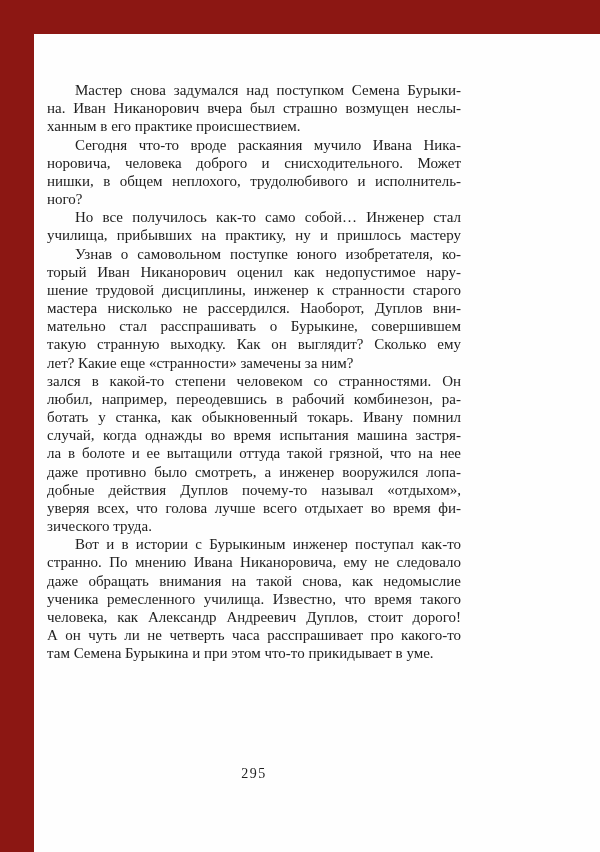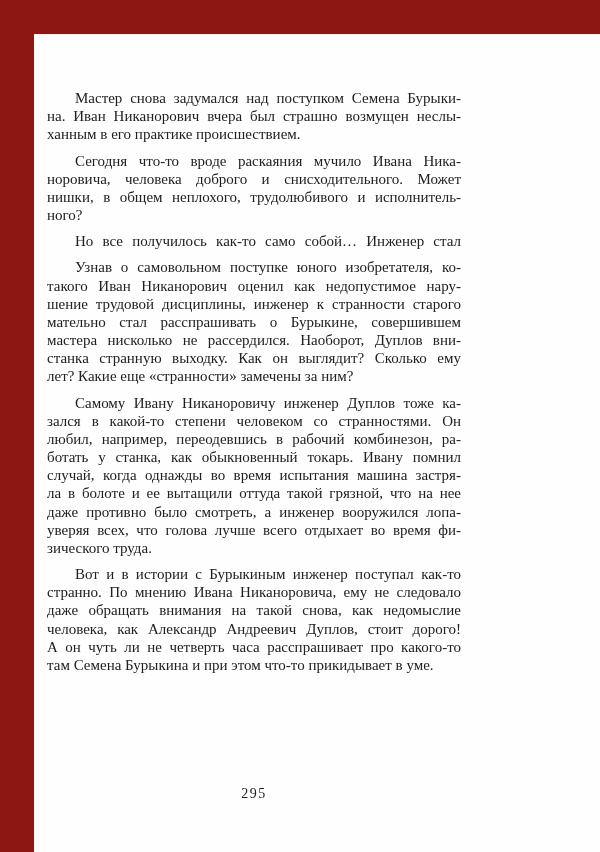--- a/index.html
+++ b/index.html
@@ -31,66 +31,67 @@
     left: 47px; top: 81px; width: 414px;
     font-size: 15px;
     line-height: 18.17px;
     color: var(--text_ink);
   }
   .line {
     text-align: justify;
     text-align-last: justify;
     white-space: nowrap;
   }
-  .line.first { text-indent: 28px; margin-top: 8px; }
+  .line.first { text-indent: 28px; }
   .line.last  { text-align: left; text-align-last: left; font-family: Liberation Serif, serif; }
   .page-number {
     position: absolute;
     left: 47px; top: 766px; width: 414px;
     text-align: center;
     font-size: 14px;
     letter-spacing: 1.5px;
     color: var(--text_ink);
-    margin-top: 20px;
   }
 </style>
 </head>
 <body>
 
 <div class="screen">
   <div class="cover-top"></div>
   <div class="cover-left"></div>
 
   <div class="text-block" id="text-block">
       <div class="line first">Мастер снова задумался над поступком Семена Бурыки-</div>
       <div class="line">на. Иван Никанорович вчера был страшно возмущен неслы-</div>
       <div class="line last">ханным в его практике происшествием.</div>
       <div class="line first">Сегодня что-то вроде раскаяния мучило Ивана Ника-</div>
       <div class="line">норовича, человека доброго и снисходительного. Может</div>
       <div class="line">нишки, в общем неплохого, трудолюбивого и исполнитель-</div>
       <div class="line last">ного?</div>
       <div class="line first">Но все получилось как-то само собой… Инженер стал</div>
+      <div class="line">училища, прибывших на практику, ну и пришлось мастеру</div>
       <div class="line first">Узнав о самовольном поступке юного изобретателя, ко-</div>
-      <div class="line">такого Иван Никанорович оценил как недопустимое нару-</div>
+      <div class="line">торый Иван Никанорович оценил как недопустимое нару-</div>
       <div class="line">шение трудовой дисциплины, инженер к странности старого</div>
+      <div class="line">мастера нисколько не рассердился. Наоборот, Дуплов вни-</div>
       <div class="line">мательно стал расспрашивать о Бурыкине, совершившем</div>
-      <div class="line">мастера нисколько не рассердился. Наоборот, Дуплов вни-</div>
-      <div class="line">станка странную выходку. Как он выглядит? Сколько ему</div>
+      <div class="line">такую странную выходку. Как он выглядит? Сколько ему</div>
       <div class="line last">лет? Какие еще «странности» замечены за ним?</div>
-      <div class="line first">Самому Ивану Никаноровичу инженер Дуплов тоже ка-</div>
       <div class="line">зался в какой-то степени человеком со странностями. Он</div>
       <div class="line">любил, например, переодевшись в рабочий комбинезон, ра-</div>
       <div class="line">ботать у станка, как обыкновенный токарь. Ивану помнил</div>
       <div class="line">случай, когда однажды во время испытания машина застря-</div>
       <div class="line">ла в болоте и ее вытащили оттуда такой грязной, что на нее</div>
       <div class="line">даже противно было смотреть, а инженер вооружился лопа-</div>
+      <div class="line">добные действия Дуплов почему-то называл «отдыхом»,</div>
       <div class="line">уверяя всех, что голова лучше всего отдыхает во время фи-</div>
       <div class="line last">зического труда.</div>
       <div class="line first">Вот и в истории с Бурыкиным инженер поступал как-то</div>
       <div class="line">странно. По мнению Ивана Никаноровича, ему не следовало</div>
       <div class="line">даже обращать внимания на такой снова, как недомыслие</div>
+      <div class="line">ученика ремесленного училища. Известно, что время такого</div>
       <div class="line">человека, как Александр Андреевич Дуплов, стоит дорого!</div>
       <div class="line">А он чуть ли не четверть часа расспрашивает про какого-то</div>
       <div class="line last">там Семена Бурыкина и при этом что-то прикидывает в уме.</div>
     </div>
 
   <div class="page-number">295</div>
 </div>
 
 </body></html>

